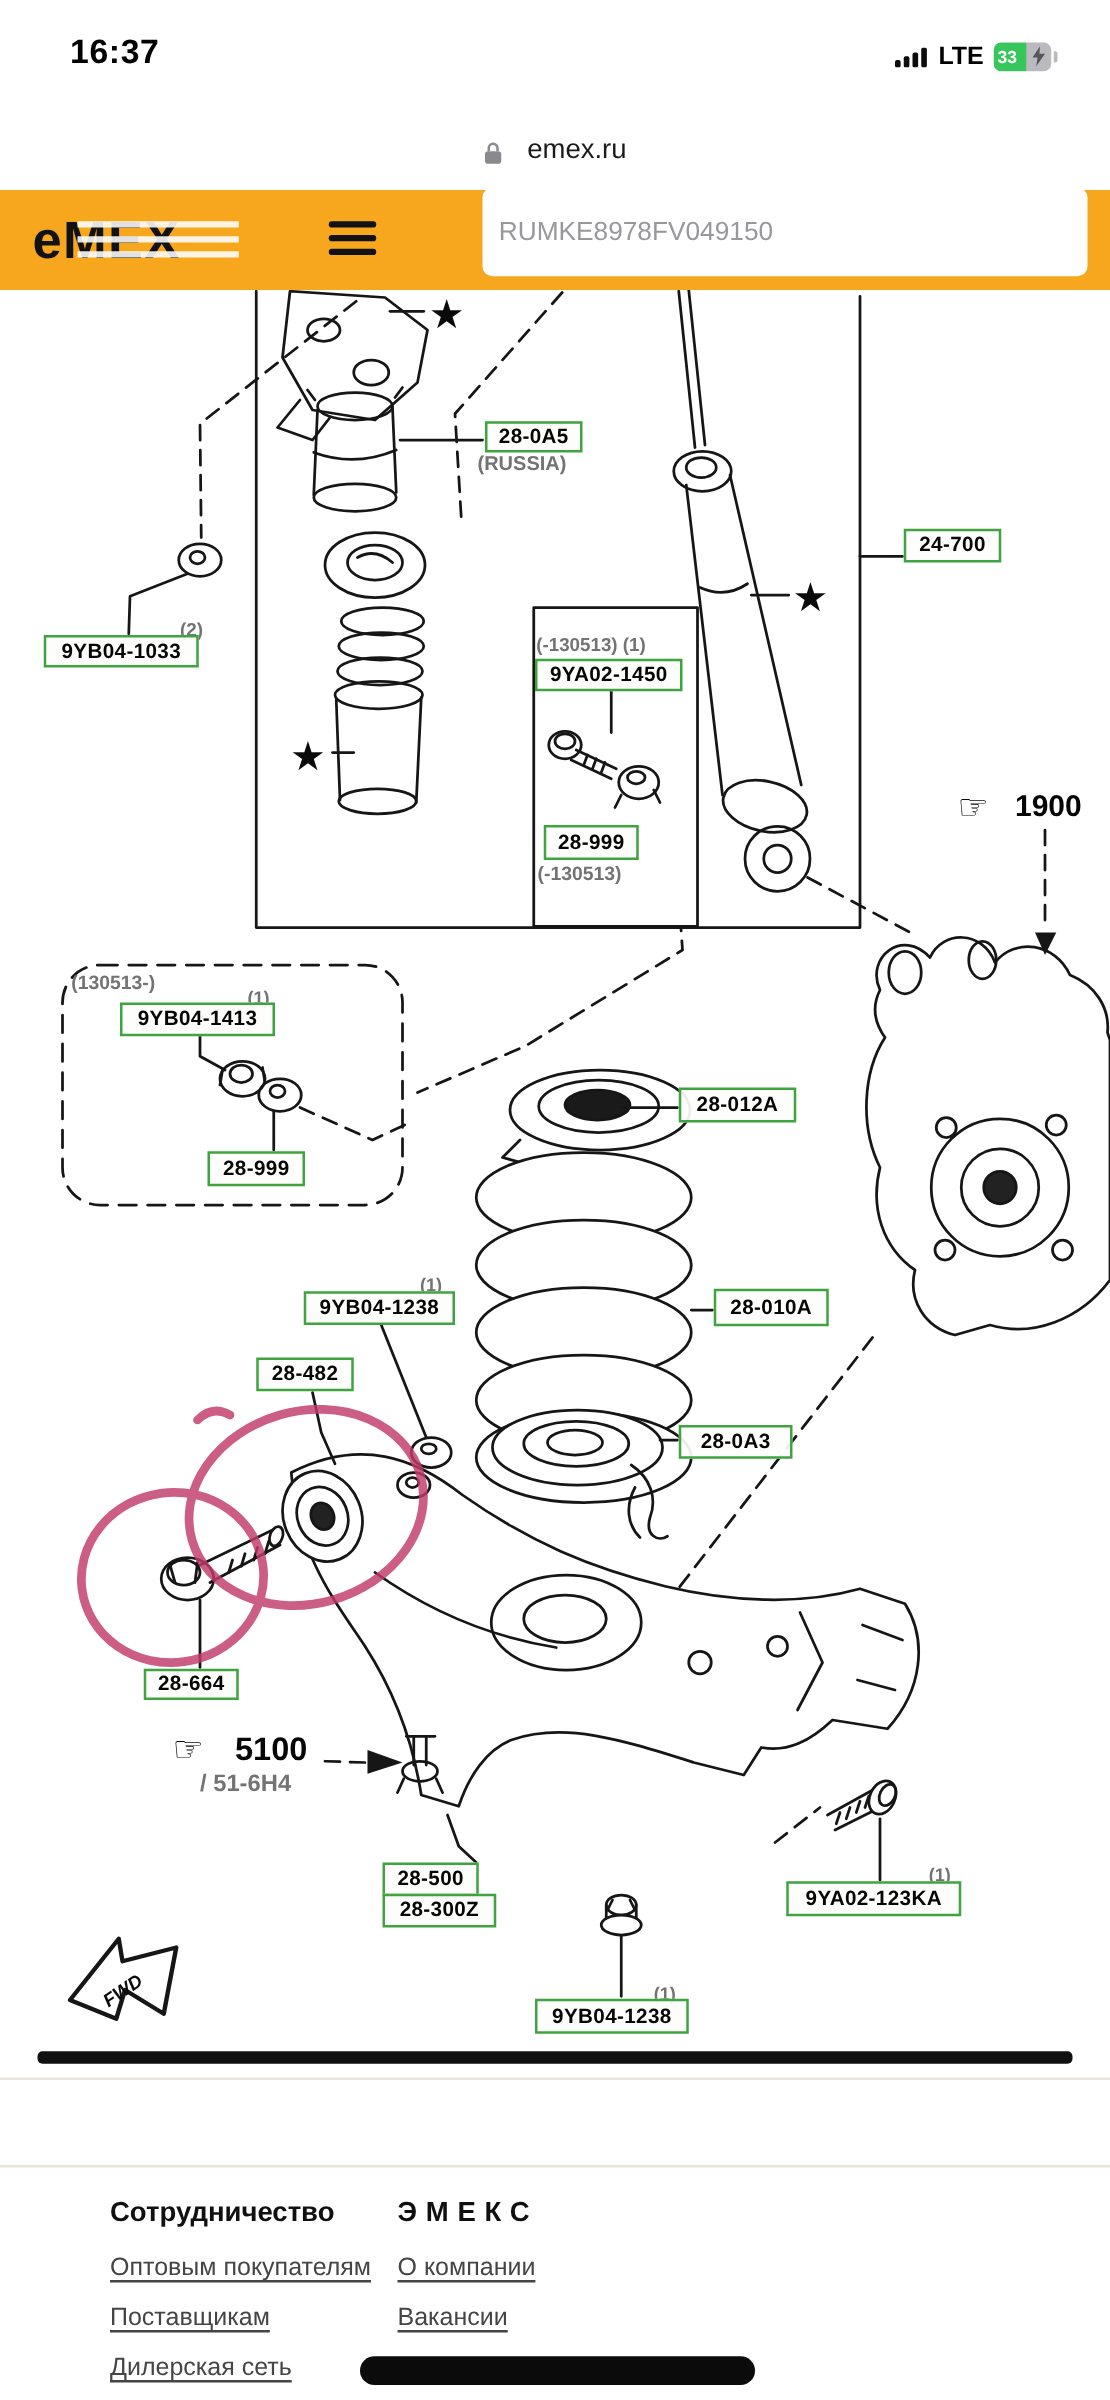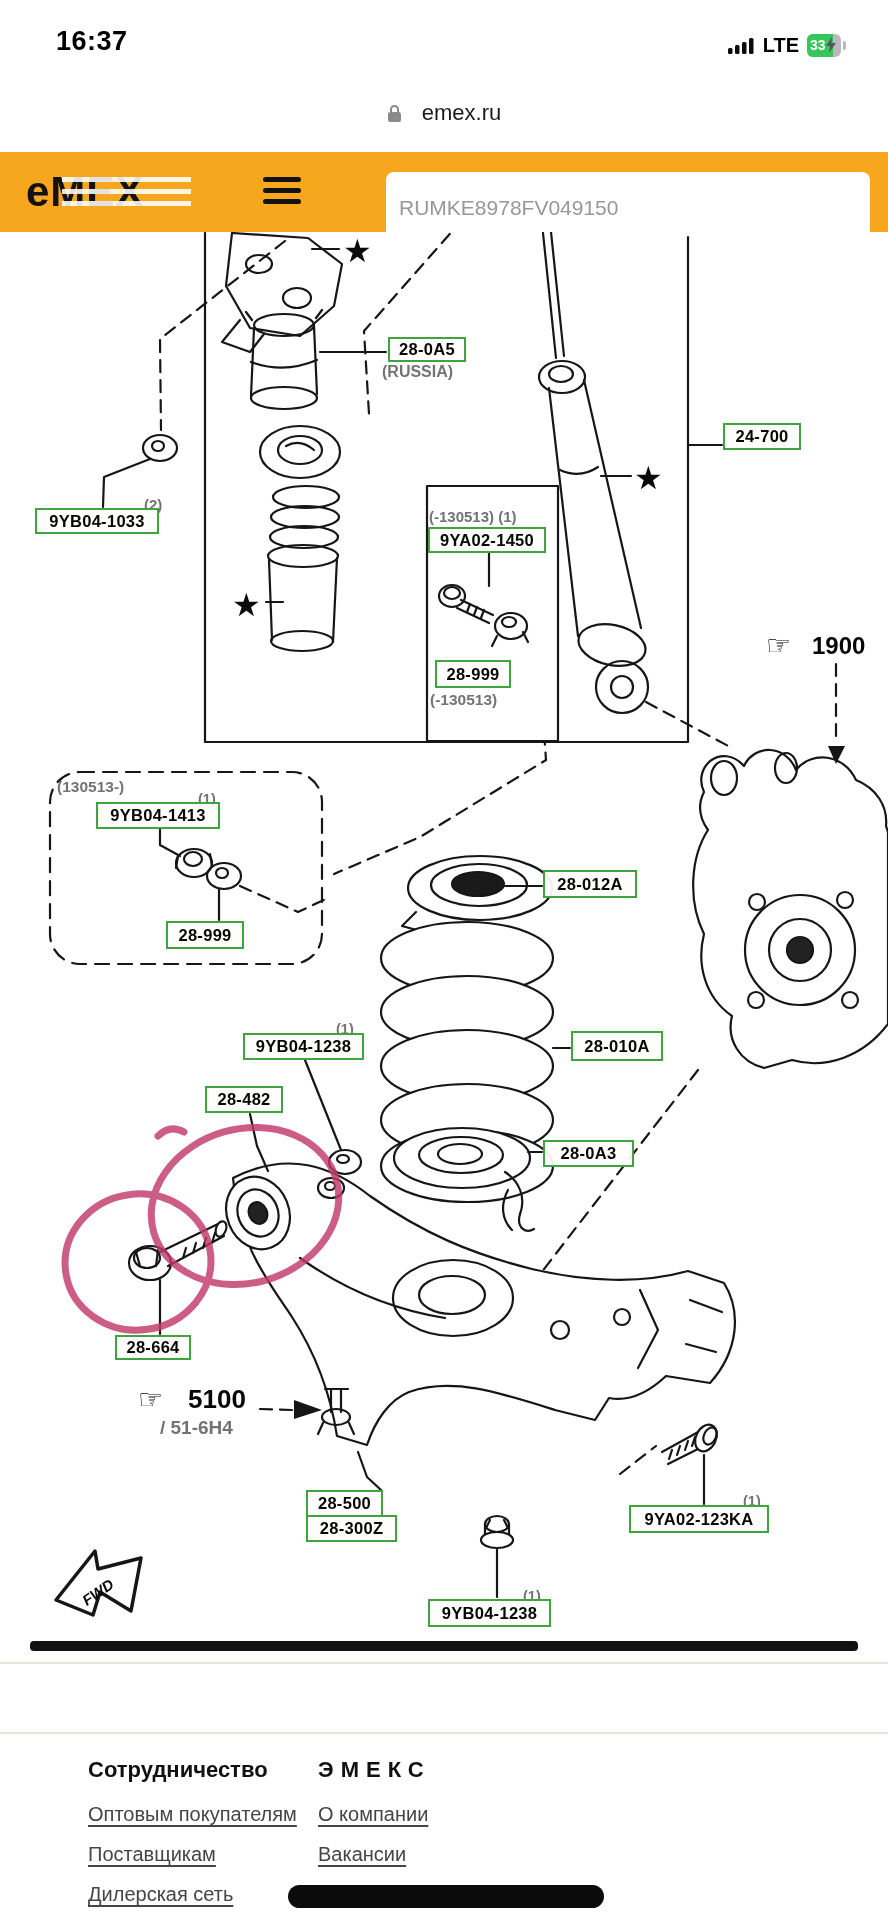--- a/index.html
+++ b/index.html
@@ -2,39 +2,39 @@
 <html><head>
 <meta charset="utf-8">
 <style>
   html,body{margin:0;padding:0;background:#fff;font-family:"Liberation Sans",sans-serif;}
   #screen{position:relative;width:888px;height:1920px;background:#fff;overflow:hidden;}
 
   
   .time{position:absolute;left:56px;top:26px;font-size:27px;font-weight:700;color:#000;letter-spacing:.5px;}
   .sicons{position:absolute;right:42px;top:34px;display:flex;align-items:center;gap:8px;}
   .lte{font-size:20px;font-weight:600;color:#000;}
-  .batt{position:relative;width:34px;height:23px;border-radius:6px;background:#b9b9be;overflow:hidden;}
+  .batt{position:relative;width:46px;height:23px;border-radius:6px;background:#b9b9be;overflow:hidden;}
   .batt .green{position:absolute;left:0;top:0;bottom:0;width:26px;background:#35C759;}
   .batt .pct{position:absolute;left:3px;top:3px;font-size:14px;font-weight:700;color:#fff;z-index:2;}
   .batt .boltwrap{position:absolute;right:5px;top:3px;z-index:2;}
   .nub{width:3px;height:9px;background:#b9b9be;border-radius:0 2px 2px 0;margin-left:-6px;}
 
   
-  .urlrow{position:absolute;top:94px;left:0;right:0;height:38px;display:flex;justify-content:center;align-items:center;gap:20px;}
+  .urlrow{position:absolute;top:94px;left:0;right:0;height:38px;display:flex;justify-content:center;align-items:flex-end;gap:20px;}
   .urltext{font-size:22px;color:#1b1b1d;}
 
   
   .hdr{position:absolute;top:152px;left:0;right:0;height:80px;background:#F7A71E;}
   .logo{position:absolute;left:26px;top:12px;width:165px;height:56px;color:#121212;}
   .logo .lt{font-size:42px;font-weight:800;letter-spacing:1px;line-height:56px;}
   .logo i{position:absolute;left:36px;right:0;height:5px;background:rgba(255,255,255,.88);}
   .logo i.s1{top:13px;} .logo i.s2{top:25px;} .logo i.s3{top:37px;}
   .burger{position:absolute;left:263px;top:177px;width:38px;}
   .burger div{height:5px;background:#121212;border-radius:2.5px;margin-bottom:6px;}
-  .vin{position:absolute;left:386px;top:172px;width:484px;height:71px;border:none;border-radius:8px;
+  .vin{position:absolute;left:386px;top:150px;width:484px;height:71px;border:none;border-radius:8px;
        padding:0 0 0 13px;font-size:21px;color:#97979c;background:#fff;outline:none;box-sizing:border-box;
        font-family:"Liberation Sans",sans-serif;}
 
   
   .gbox{position:absolute;border:2px solid #3FA33F;background:rgba(253,254,251,.93);color:#060606;
         font-size:16.5px;font-weight:700;display:flex;align-items:center;justify-content:center;
         letter-spacing:.3px;box-sizing:border-box;white-space:nowrap;}
   .ann{position:absolute;color:#737373;font-weight:700;font-size:15px;white-space:nowrap;}
   .ref{position:absolute;color:#060606;font-weight:700;font-size:24px;white-space:nowrap;}
   .hand{position:absolute;color:#060606;font-size:28px;line-height:28px;}

